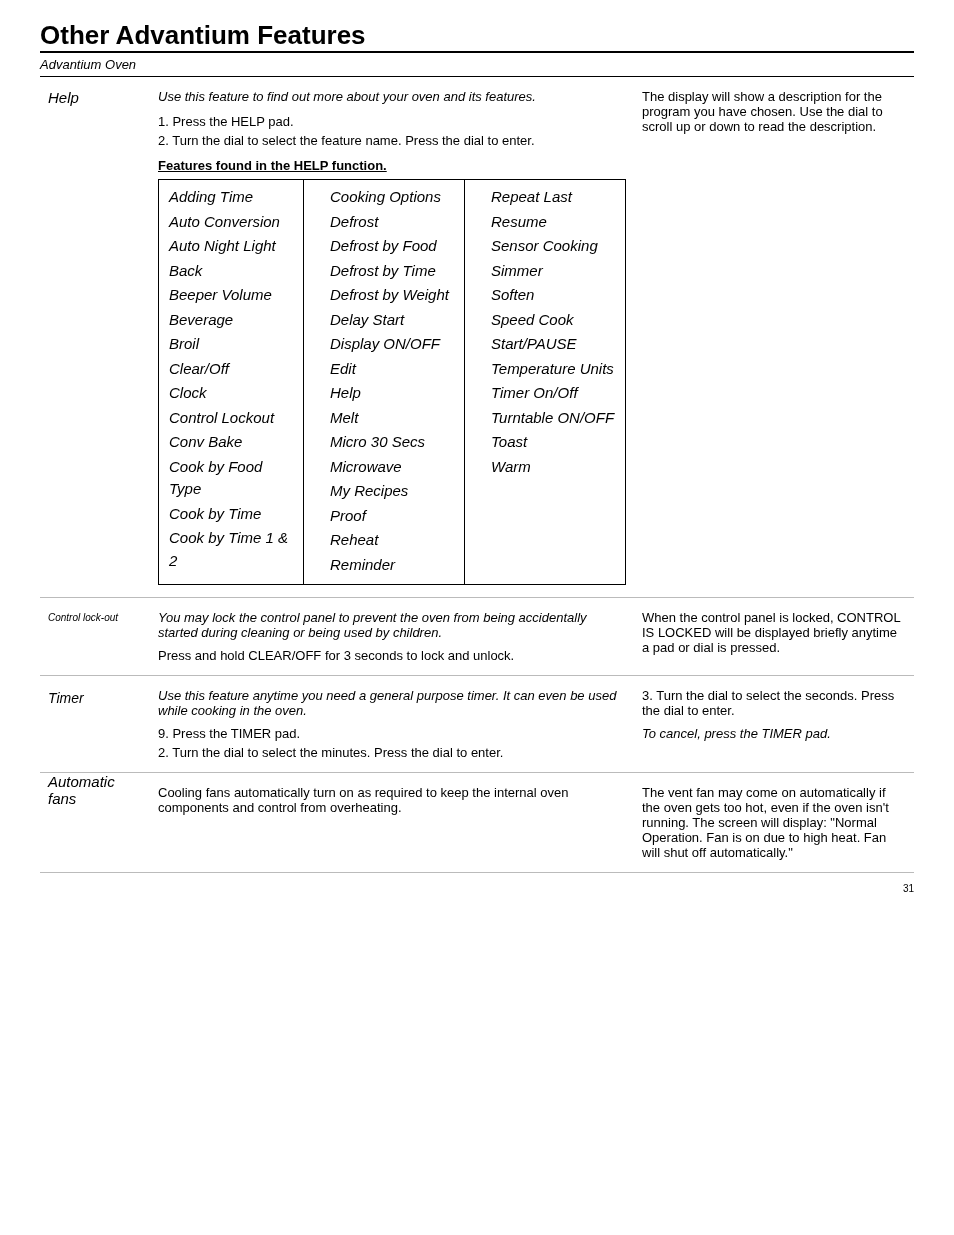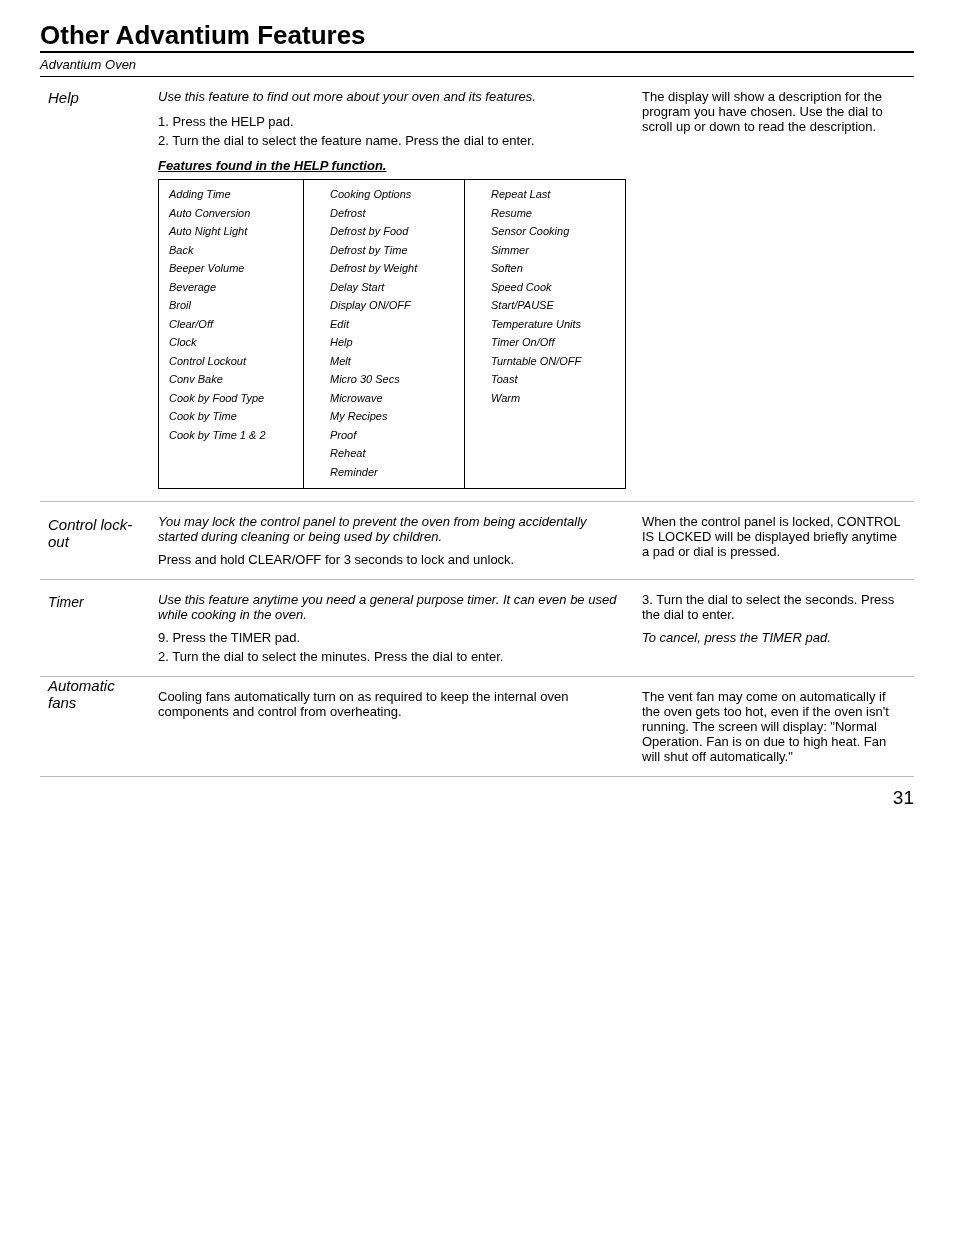--- a/index.html
+++ b/index.html
@@ -54,32 +54,31 @@
     }
     .help-steps p {
       margin-bottom: 4px;
     }
     .help-right-desc {
       font-size: 13px;
       vertical-align: top;
       padding: 12px 8px;
     }
     .features-heading {
-      font-style: italic;
       font-weight: bold;
       font-size: 13px;
       text-decoration: underline;
       margin-bottom: 6px;
     }
     .features-columns {
       display: flex;
       gap: 16px;
       border: 1px solid #000;
       font-style: italic;
-      font-size: 11px;
+      font-size: 15px;
       justify-content: center;
     }
     .features-col {
       flex: 1;
       padding: 6px 10px;
       border-right: 1px solid #000;
     }
     .features-col:last-child {
       border-right: none;
     }
@@ -107,21 +106,21 @@
       vertical-align: top;
       padding: 12px 8px;
     }
     .auto-right {
       vertical-align: top;
       padding: 12px 8px;
     }
     .page-number {
       text-align: right;
       padding-top: 10px;
-      font-size: 19px;
+      font-size: 10px;
     }
     p { margin-bottom: 0; }
     .italic { font-style: italic; }
     .mb4 { margin-bottom: 4px; }
     .mb8 { margin-bottom: 8px; }
     .mb10 { margin-bottom: 10px; }
   </style>
 </head>
 <body>
 
@@ -194,21 +193,21 @@
               <p>Toast</p>
               <p>Warm</p>
             </div>
           </div>
         </div>
       </td>
       <td class="help-right-desc" style="width: 280px; vertical-align: top; padding: 12px 8px;">The display will show a description for the program you have chosen. Use the dial to scroll up or down to read the description.</td>
     </tr>
 
     <tr>
-      <td class="section-label" style="font-style:italic; font-size:15px; width:110px; vertical-align:top; padding-top:14px;">
+      <td class="section-label" style="font-style:italic; font-size:10px; width:110px; vertical-align:top; padding-top:14px;">
         <span>Control lock-out</span>
       </td>
       <td colspan="2" class="control-content">
         <p class="italic mb8">You may lock the control panel to prevent the oven from being accidentally started during cleaning or being used by children.</p>
         <p>Press and hold CLEAR/OFF for 3 seconds to lock and unlock.</p>
       </td>
       <td class="control-right" style="width:280px; vertical-align:top; padding:12px 8px;">When the control panel is locked, CONTROL IS LOCKED will be displayed briefly anytime a pad or dial is pressed.</td>
     </tr>
 
     <tr>

